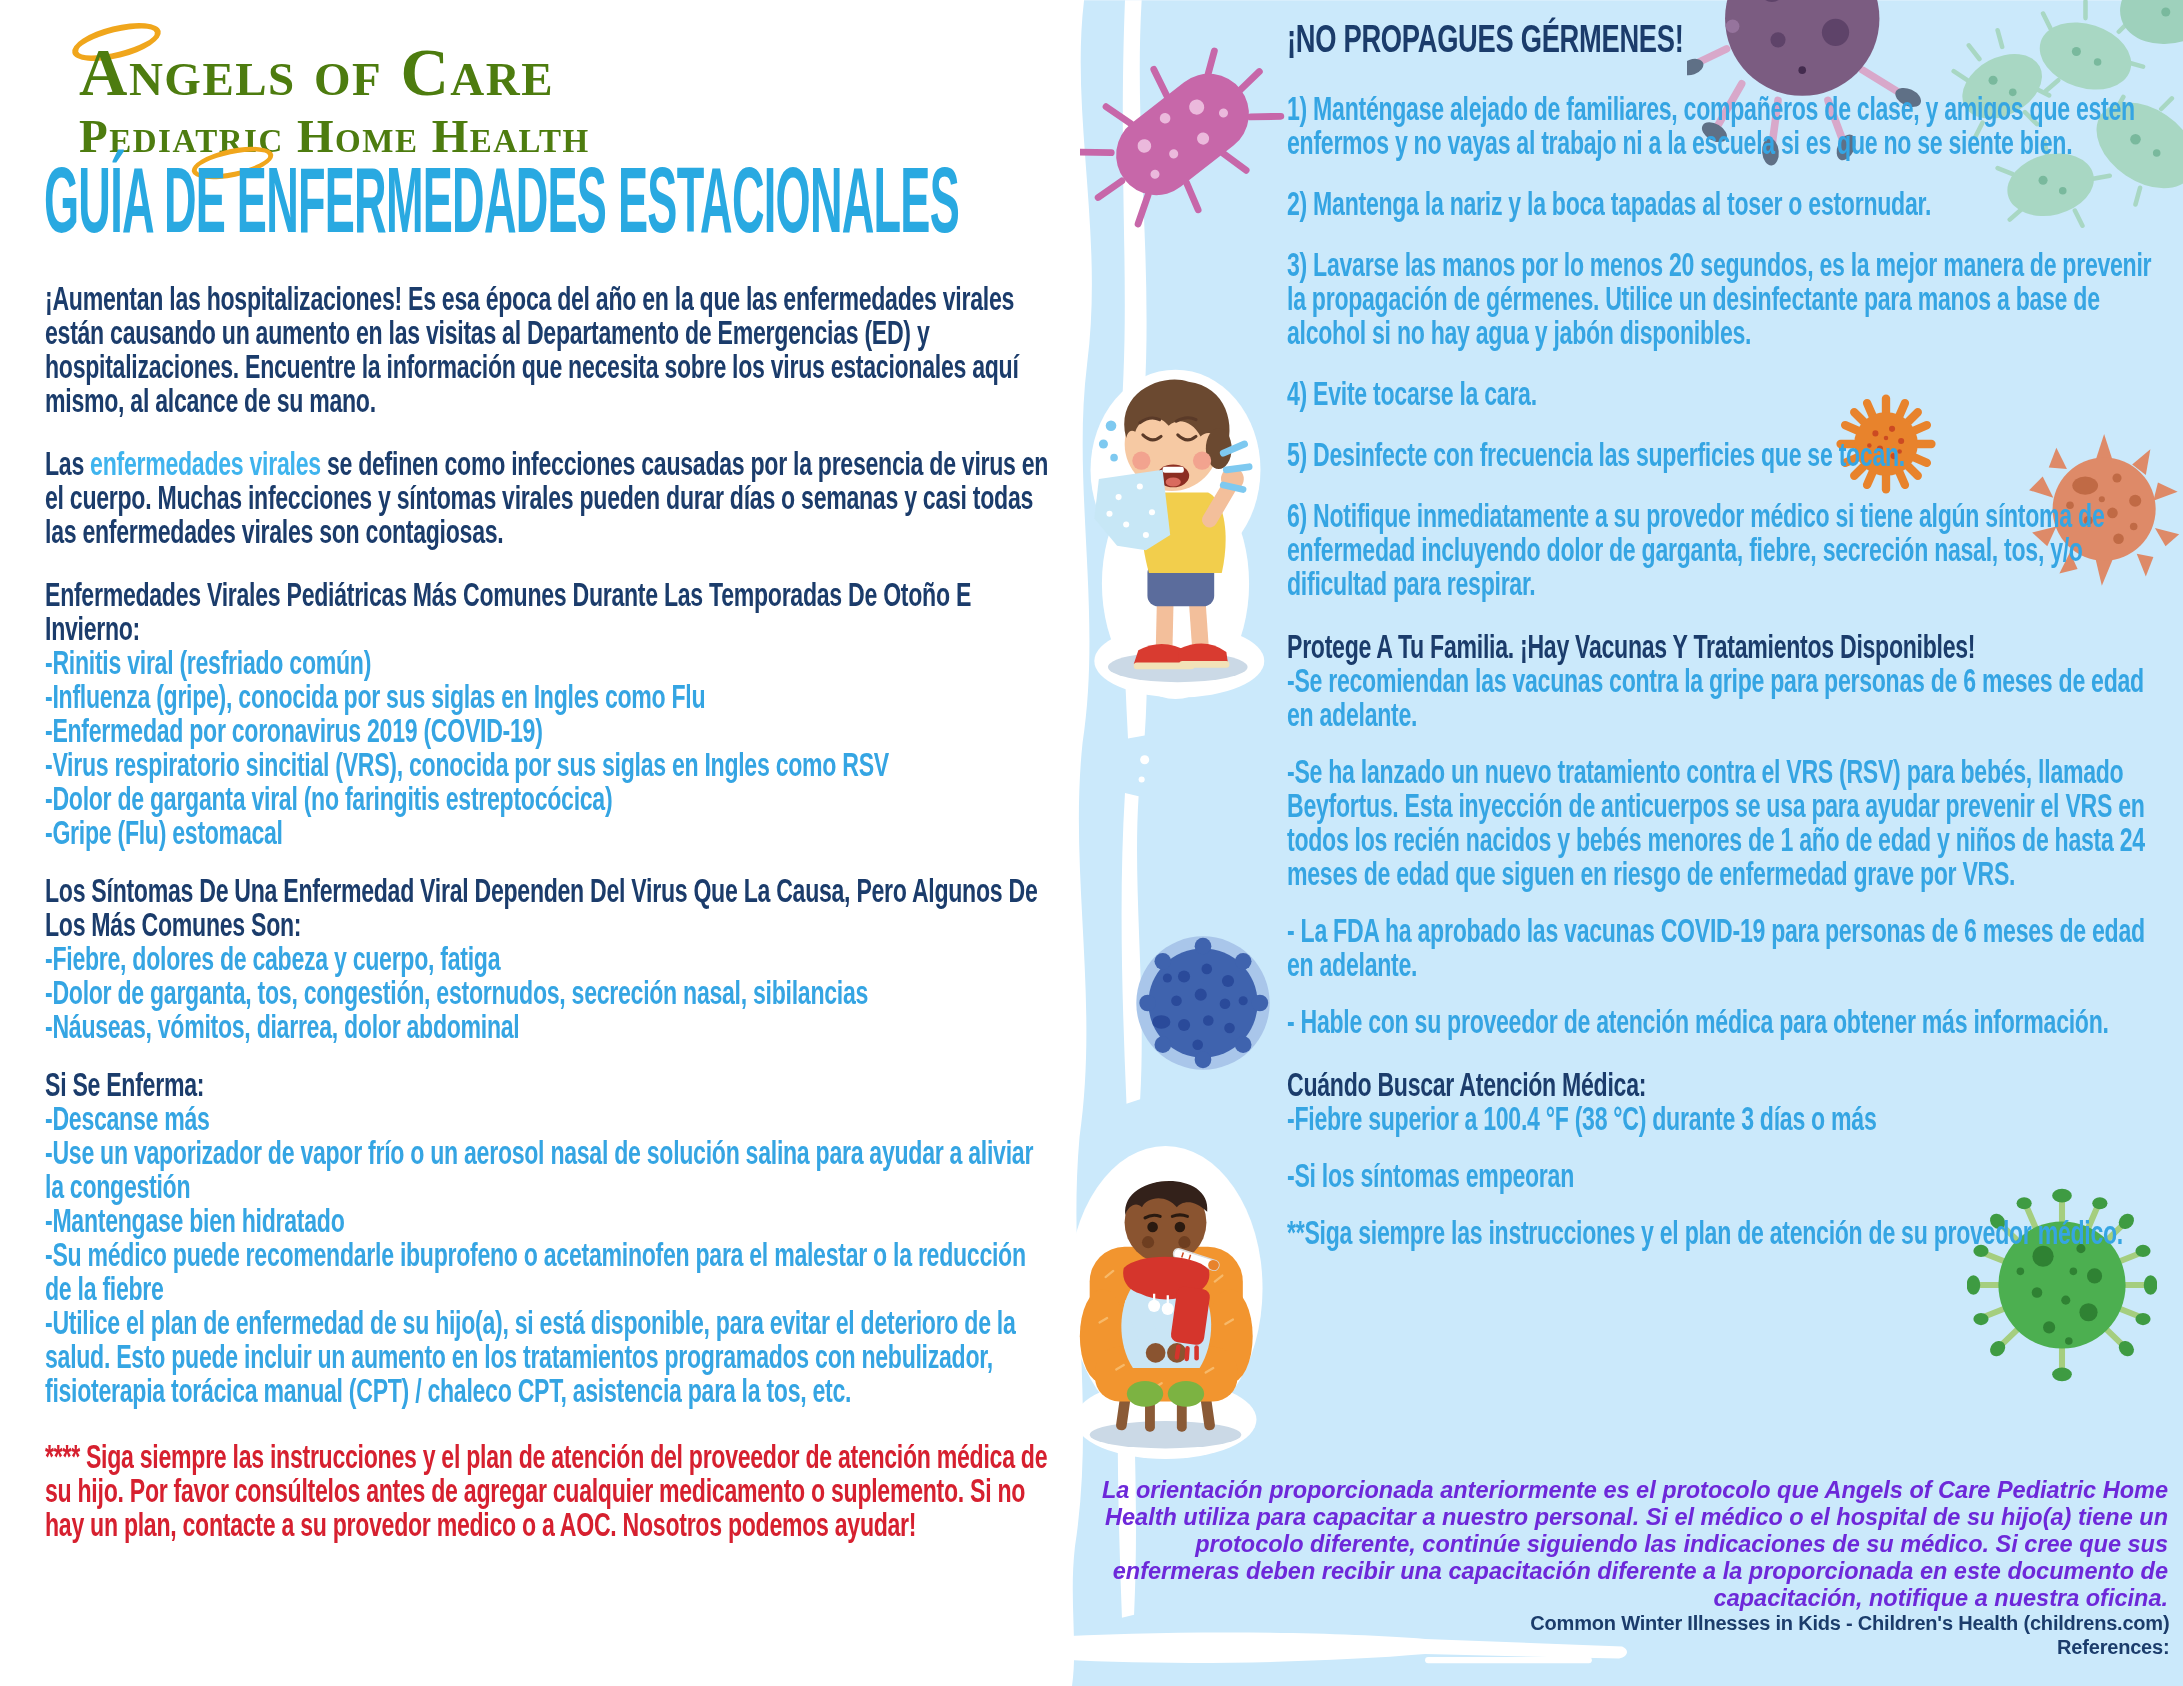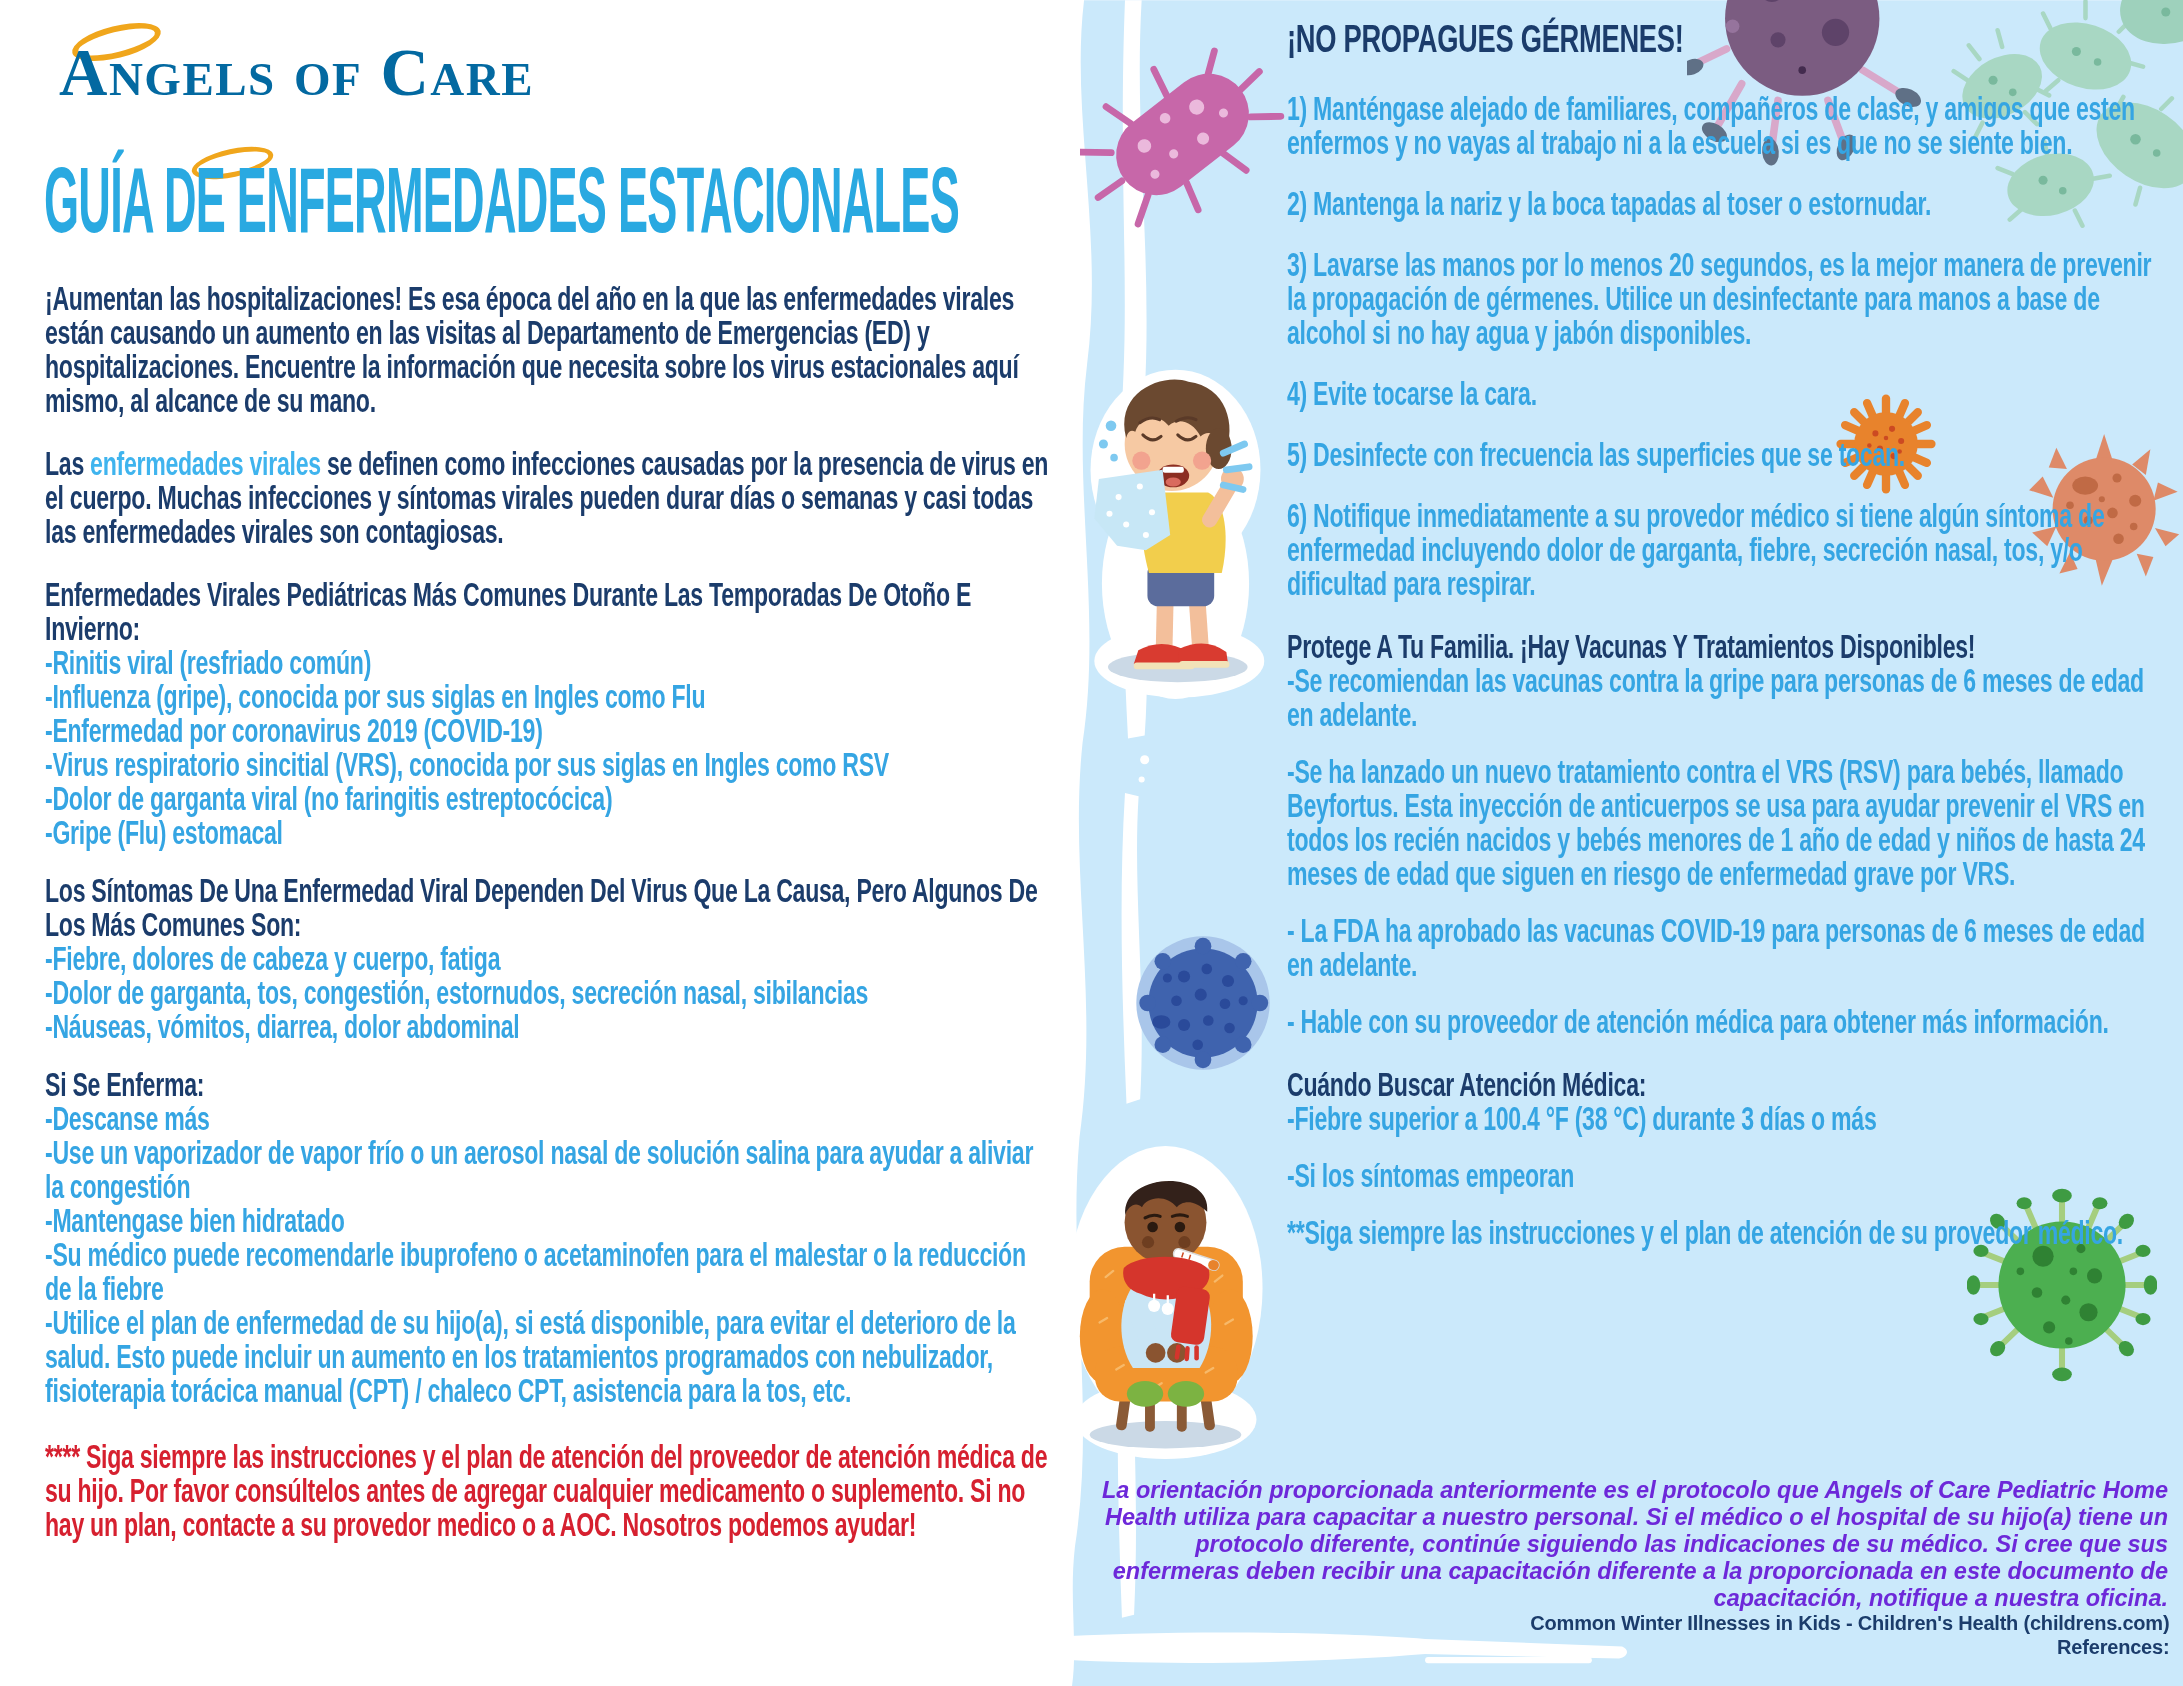--- a/index.html
+++ b/index.html
@@ -20,21 +20,21 @@
   .gap-r{margin-top:32px;}
   .ngap{margin-top:27px;}
   .sgap{margin-top:23px;}
 
   .left-col{position:absolute;left:45px;top:282px;width:1440px;
     transform:scaleX(0.70);transform-origin:0 0;}
   .right-col{position:absolute;left:1287px;top:18px;width:1258px;
     transform:scaleX(0.70);transform-origin:0 0;}
   .right-heading{font-size:39px;line-height:42px;margin:0 0 32px 0;letter-spacing:-0.4px;}
 
-  .logo-block{position:absolute;left:59px;top:36px;color:#0369a1;
+  .logo-block{position:absolute;left:79px;top:36px;color:#4d7c0f;
     font-family:"Liberation Serif", serif;font-weight:600;}
   .logo-line1{font-size:67px;line-height:73px;font-variant:small-caps;letter-spacing:1.5px;}
   .logo-line2{font-size:47px;line-height:50px;font-variant:small-caps;letter-spacing:1.5px;margin-top:1.5px;}
 
   .halo{position:absolute;border:6px solid #F0A61C;border-radius:50%;background:transparent;}
   .halo-logo{left:71px;top:26px;width:79px;height:20px;transform:rotate(-14deg);}
   .halo-title{left:191px;top:149px;width:73px;height:18px;transform:rotate(-12deg);border-width:5.3px;}
 
   .title{position:absolute;left:44px;top:158px;margin:0;width:2047px;
     color:#29A9E1;font-size:92px;line-height:85px;font-weight:bold;letter-spacing:-1.5px;
@@ -373,20 +373,21 @@
     <circle cx="108" cy="196" r="8"></circle>
       <circle cx="140" cy="122" r="5"></circle>
     <circle cx="70" cy="122" r="5"></circle>
       <circle cx="134" cy="214" r="5"></circle>
   </g>
 </svg>
 
 <div class="halo halo-logo"></div>
 <div class="logo-block">
   <div class="logo-line1">Angels of Care</div>
+  <div class="logo-line2">Pediatric Home Health</div>
 </div>
 
 <div class="halo halo-title"></div>
 <h1 class="title">GUÍA DE ENFERMEDADES ESTACIONALES</h1>
 
 <div class="left-col">
   <p class="t navy">¡Aumentan las hospitalizaciones! Es esa época del año en la que las enfermedades virales están causando un aumento en las visitas al Departamento de Emergencias (ED) y hospitalizaciones. Encuentre la información que necesita sobre los virus estacionales aquí mismo, al alcance de su mano.</p>
   <p class="t navy gap"><span>Las </span><span class="hl">enfermedades virales</span><span> se definen como infecciones causadas por la presencia de virus en el cuerpo. Muchas infecciones y síntomas virales pueden durar días o semanas y casi todas las enfermedades virales son contagiosas.</span></p>
 
   <p class="t navy gap">Enfermedades Virales Pediátricas Más Comunes Durante Las Temporadas De Otoño E Invierno:</p>

